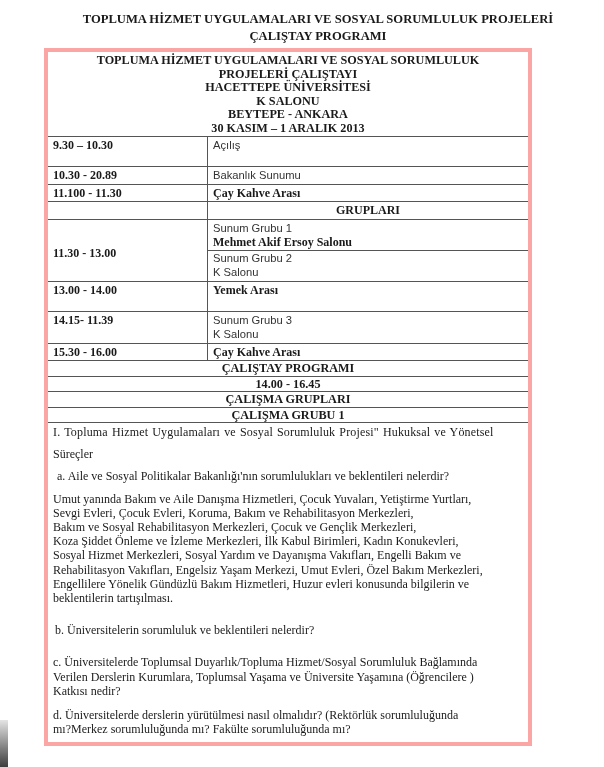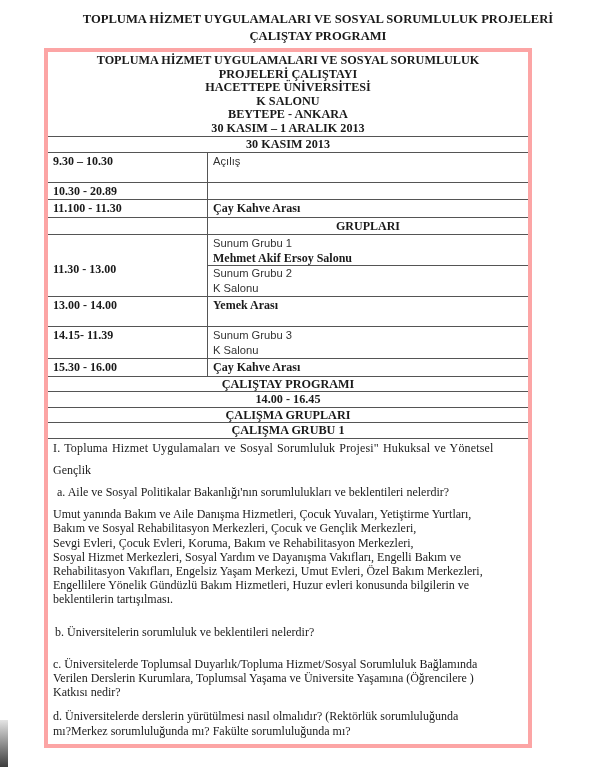--- a/index.html
+++ b/index.html
@@ -53,31 +53,29 @@
     <div class="full header-block">
       <div>TOPLUMA HİZMET UYGULAMALARI VE SOSYAL SORUMLULUK</div>
       <div>PROJELERİ ÇALIŞTAYI</div>
       <div>HACETTEPE ÜNİVERSİTESİ</div>
       <div>K SALONU</div>
       <div>BEYTEPE - ANKARA</div>
       <div>30 KASIM – 1 ARALIK 2013</div>
     </div>
   </div>
 
-  <div class="row">
-    <div class="full full-line">30 KASIM 2013</div>
-  </div>
 
   <div class="row" style="height:30px;">
     <div class="c1">9.30 – 10.30</div>
     <div class="c2 sans">Açılış</div>
   </div>
 
   <div class="row">
     <div class="c1">10.30 - 20.89</div>
+    <div class="c2 sans">Bakanlık Sunumu</div>
   </div>
 
   <div class="row">
     <div class="c1">11.100 - 11.30</div>
     <div class="c2 b">Çay Kahve Arası</div>
   </div>
 
   <div class="row">
     <div class="c1"></div>
     <div class="c2 b center">GRUPLARI</div>
@@ -125,27 +123,28 @@
     <div class="full full-line">ÇALIŞMA GRUPLARI</div>
   </div>
   <div class="row">
     <div class="full full-line">ÇALIŞMA GRUBU 1</div>
   </div>
 
   <div class="row">
     <div class="body-block" style="width:100%;">
       <p class="intro" style="word-spacing:1px;">I. Topluma Hizmet Uygulamaları ve Sosyal Sorumluluk Projesi"   Hukuksal ve Yönetsel</p>
       <div class="gap-s"></div>
-      <p>Gençlik</p>
+      <p>Süreçler</p>
       <div class="gap-s"></div>
       <p class="indent">a. Aile ve Sosyal Politikalar Bakanlığı'nın sorumlulukları ve beklentileri nelerdir?</p>
       <div class="gap-s"></div>
       <p>Umut yanında Bakım ve Aile Danışma Hizmetleri, Çocuk Yuvaları, Yetiştirme Yurtları,</p>
+      <p>Sevgi Evleri, Çocuk Evleri, Koruma, Bakım ve Rehabilitasyon Merkezleri,</p>
       <p>Bakım ve Sosyal Rehabilitasyon Merkezleri, Çocuk ve Gençlik Merkezleri,</p>
-      <p>Sevgi Evleri, Çocuk Evleri, Koruma, Bakım ve Rehabilitasyon Merkezleri,</p>
+      <p>Koza Şiddet Önleme ve İzleme Merkezleri, İlk Kabul Birimleri, Kadın Konukevleri,</p>
       <p>Sosyal Hizmet Merkezleri, Sosyal Yardım ve Dayanışma Vakıfları, Engelli Bakım ve</p>
       <p>Rehabilitasyon Vakıfları, Engelsiz Yaşam Merkezi, Umut Evleri, Özel Bakım Merkezleri,</p>
       <p>Engellilere Yönelik Gündüzlü Bakım Hizmetleri, Huzur evleri konusunda bilgilerin ve</p>
       <p>beklentilerin tartışılması.</p>
       <div class="gap"></div>
       <div class="gap-s"></div>
       <p style="padding-left:2px;">b. Üniversitelerin sorumluluk ve beklentileri nelerdir?</p>
       <div class="gap"></div>
       <div class="gap-s"></div>
       <p>c. Üniversitelerde Toplumsal Duyarlık/Topluma Hizmet/Sosyal Sorumluluk Bağlamında</p>

